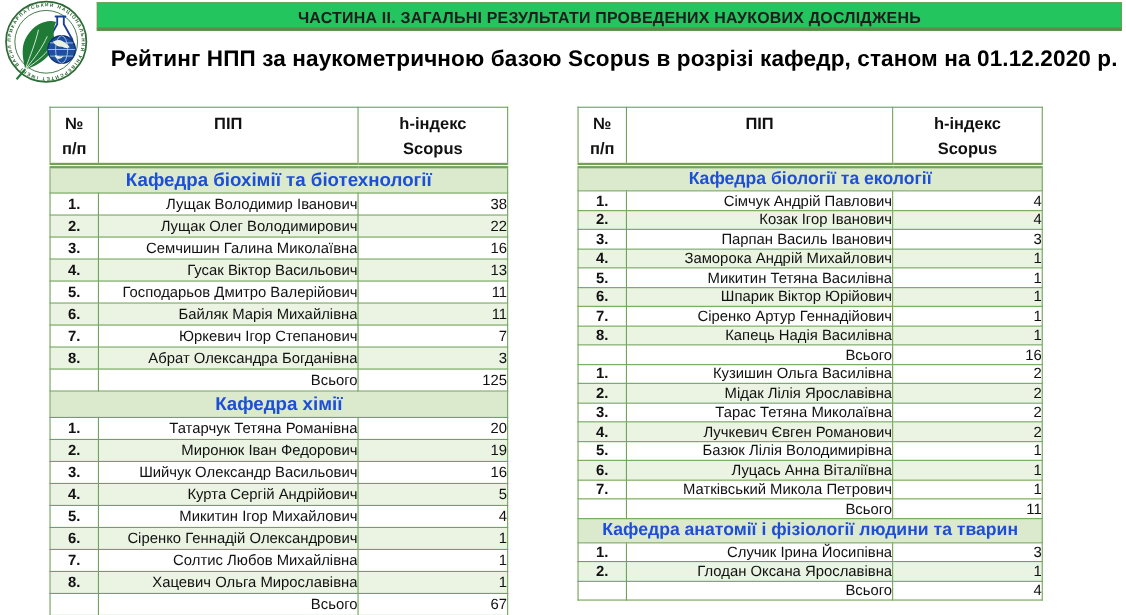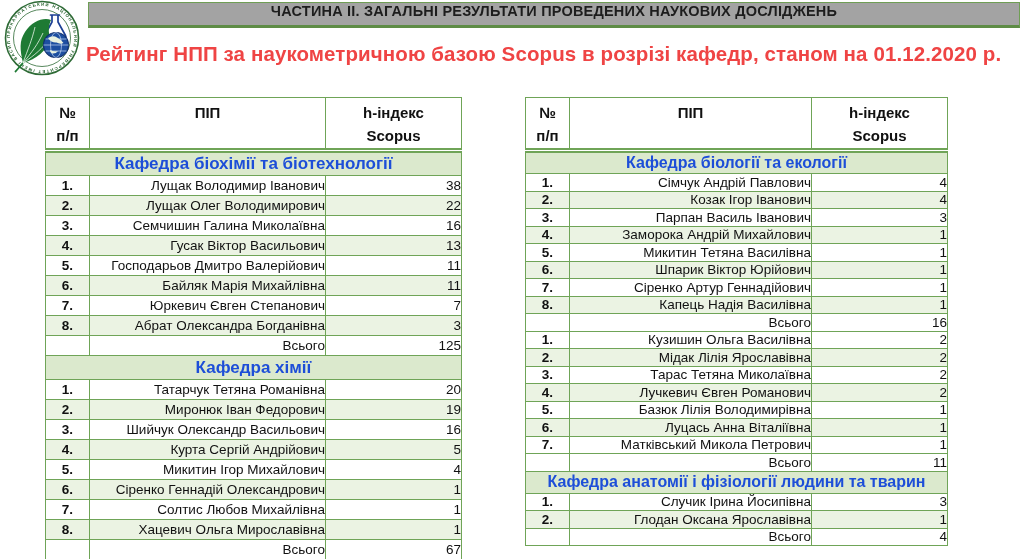--- a/index.html
+++ b/index.html
@@ -3,28 +3,28 @@
 <meta charset="utf-8">
 <style>
   html,body{margin:0;padding:0;}
   body{
     width:1024px;height:559px;position:relative;overflow:hidden;
     background:#ffffff;font-family:"Liberation Sans",sans-serif;color:#111;
   }
   
   .top-bar{
     position:absolute;left:88px;top:2px;width:932px;height:26px;
-    background:#a3a3a3;border:1px solid #6f9e55;border-bottom:3px solid #5e8c46;
-    box-sizing:border-box;display:flex;align-items:flex-start;justify-content:center;
+    background:#22c55e;border:1px solid #6f9e55;border-bottom:3px solid #5e8c46;
+    box-sizing:border-box;display:flex;align-items:flex-end;justify-content:center;
   }
   .top-bar span{font-weight:bold;font-size:14.5px;color:#1d1d1d;letter-spacing:.2px;}
   
   .title{
-    position:absolute;left:86px;top:42px;width:930px;text-align:left;
-    font-weight:bold;font-size:20.5px;color:#ef4444;letter-spacing:.1px;
+    position:absolute;left:86px;top:42px;width:930px;text-align:right;
+    font-weight:bold;font-size:20.5px;color:#000000;letter-spacing:.1px;
   }
   
   .logo{position:absolute;left:2px;top:0px;}
   
   .tbl{position:absolute;top:97px;}
   #tbl-left{left:45px;width:417px;}
   #tbl-right{left:525px;width:423px;}
   table{border-collapse:collapse;width:100%;table-layout:fixed;background:#fff;}
   th,td{border:1.6px solid #6fa457;box-sizing:border-box;}
   th{
@@ -132,21 +132,21 @@
           <td class="name">Господарьов Дмитро Валерійович</td>
           <td class="h">11</td>
         </tr>
         <tr class="data alt">
           <td class="num">6.</td>
           <td class="name">Байляк Марія Михайлівна</td>
           <td class="h">11</td>
         </tr>
         <tr class="data">
           <td class="num">7.</td>
-          <td class="name">Юркевич Євген Степанович</td>
+          <td class="name">Юркевич Ігор Степанович</td>
           <td class="h">7</td>
         </tr>
         <tr class="data alt">
           <td class="num">8.</td>
           <td class="name">Абрат Олександра Богданівна</td>
           <td class="h">3</td>
         </tr>
         <tr class="data total">
           <td class="num"></td>
           <td class="name">Всього</td>

